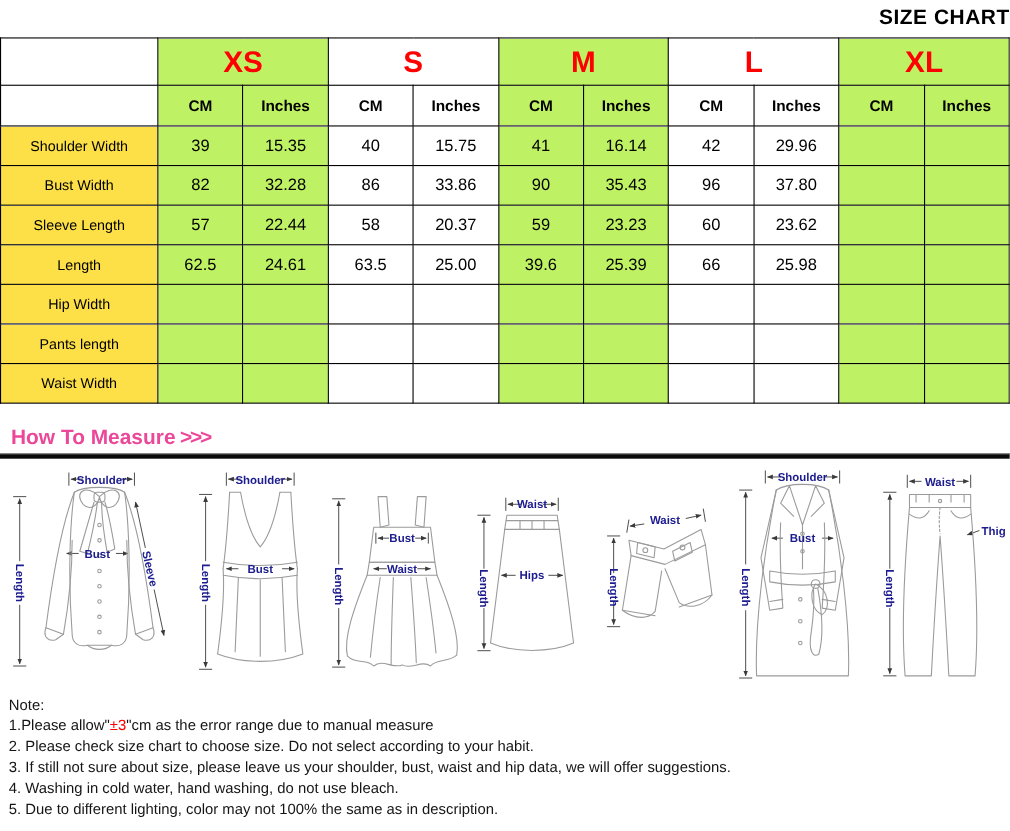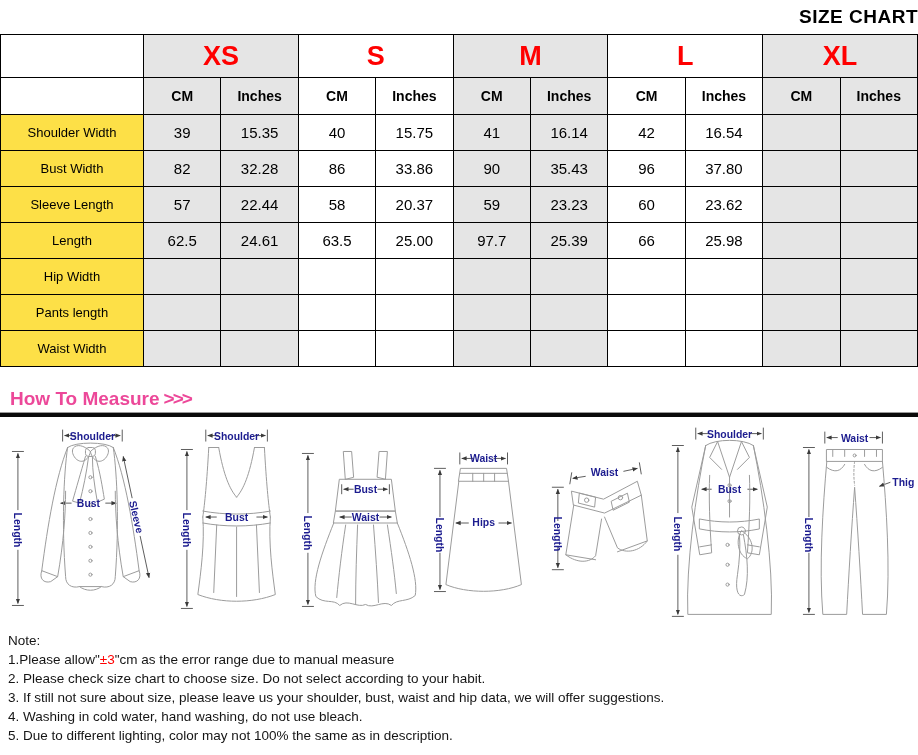--- a/index.html
+++ b/index.html
@@ -15,21 +15,21 @@
     border-collapse:collapse;table-layout:fixed;width:918px;margin-top:6px;
   }
   table.size-chart th,table.size-chart td{
     border:1px solid #000;text-align:center;vertical-align:middle;
     padding:0;overflow:hidden;white-space:nowrap;
   }
   th.size{font-size:27px;font-weight:bold;color:#ff0000;height:42px;}
   th.unit{font-size:14px;font-weight:bold;height:36px;}
   td.rowlabel{font-size:13px;height:35px;background:#fde047;}
   td.val{font-size:15px;height:35px;}
-  .g{background:#e5e5e5;}
+  .g{background:#bef264;}
   .w{background:#fff;}
   .measure-head{
     margin:21px 0 0 10px;font-size:19px;font-weight:bold;color:#ec4899;
   }
   .measure-head .arrows{letter-spacing:-2px;margin-left:4px;}
   .rule{height:4px;background:#0a0a0a;border-top:1px solid #9a9a9a;margin-top:2px;}
   .figures{
     display:flex;justify-content:space-between;align-items:center;
     padding:6px 4px 0 6px;height:200px;
   }
@@ -84,21 +84,21 @@
   <tbody>
       <tr>
         <td class="rowlabel">Shoulder Width</td>
         <td class="val g">39</td>
         <td class="val g">15.35</td>
         <td class="val w">40</td>
         <td class="val w">15.75</td>
         <td class="val g">41</td>
         <td class="val g">16.14</td>
         <td class="val w">42</td>
-        <td class="val w">16.54</td>
+        <td class="val w">29.96</td>
         <td class="val g"></td>
         <td class="val g"></td>
       </tr>
       <tr>
         <td class="rowlabel">Bust Width</td>
         <td class="val g">82</td>
         <td class="val g">32.28</td>
         <td class="val w">86</td>
         <td class="val w">33.86</td>
         <td class="val g">90</td>
@@ -120,21 +120,21 @@
         <td class="val w">23.62</td>
         <td class="val g"></td>
         <td class="val g"></td>
       </tr>
       <tr>
         <td class="rowlabel">Length</td>
         <td class="val g">62.5</td>
         <td class="val g">24.61</td>
         <td class="val w">63.5</td>
         <td class="val w">25.00</td>
-        <td class="val g">97.7</td>
+        <td class="val g">39.6</td>
         <td class="val g">25.39</td>
         <td class="val w">66</td>
         <td class="val w">25.98</td>
         <td class="val g"></td>
         <td class="val g"></td>
       </tr>
       <tr>
         <td class="rowlabel">Hip Width</td>
         <td class="val g"></td>
         <td class="val g"></td>

